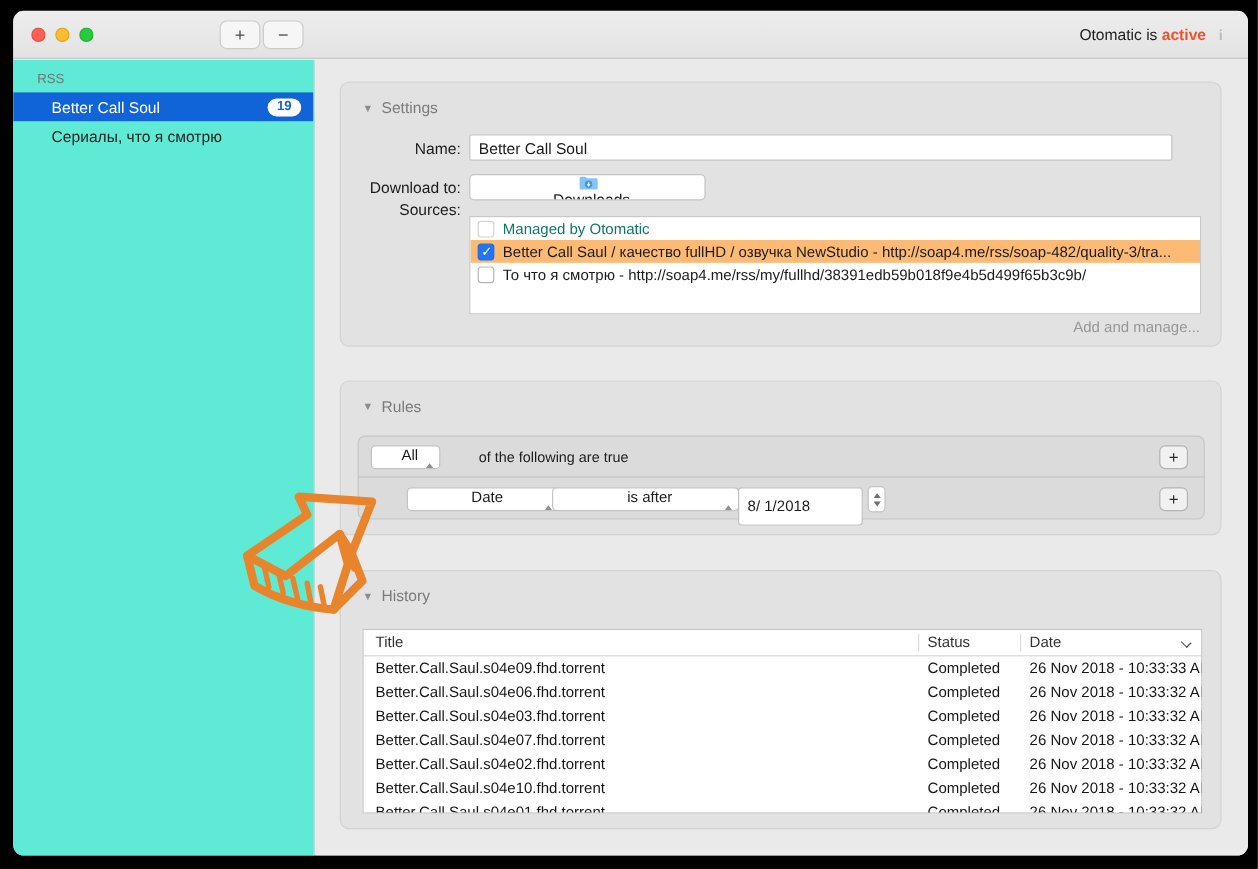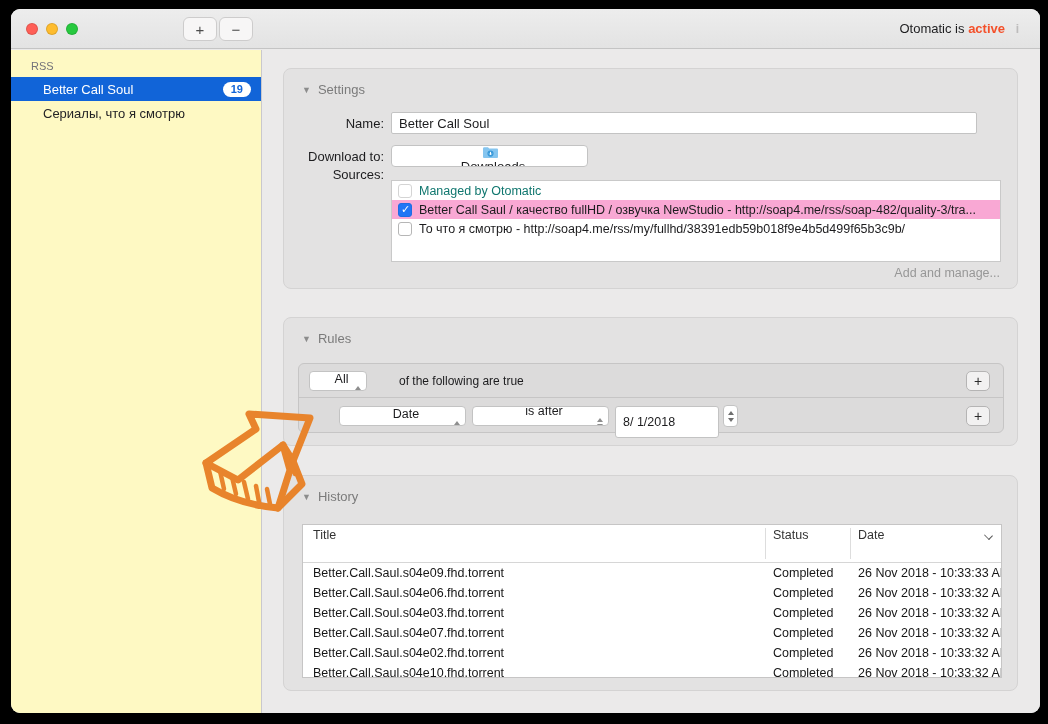--- a/index.html
+++ b/index.html
@@ -11,21 +11,21 @@
   .lights { position:absolute; left:15px; top:14px; display:flex; gap:8px; }
   .light { width:12px; height:12px; border-radius:50%; border:1px solid rgba(0,0,0,.12); }
   .light.red{background:#ff5f57}.light.yellow{background:#febc2e}.light.green{background:#27c93f}
   .tb-buttons { position:absolute; left:172px; top:8px; display:flex; gap:2px; }
   .tb-btn { width:34px; height:24px; background:#f7f6f6; border:1px solid #cdcccc; border-radius:6px; font-size:15px; color:#4c4c4c; display:flex; align-items:center; justify-content:center; }
   .status { position:absolute; right:35px; top:12px; font-size:13px; color:#1d1d1f; }
   .status b { color:#f4502a; }
   .info-i { position:absolute; right:21px; top:13px; font-size:12px; color:#bdbcbc; font-weight:700; }
 
   
-  .sidebar { position:absolute; left:0; top:41px; bottom:0; width:251px; background:#fef9c3; border-right:1px solid #c9c8cd; }
+  .sidebar { position:absolute; left:0; top:41px; bottom:0; width:251px; background:#5eead4; border-right:1px solid #c9c8cd; }
   .sb-header { margin:10px 0 5px 20px; font-size:11px; color:#73737a; }
   .sb-item { height:24px; display:flex; align-items:center; padding:0 10px 0 32px; font-size:13px; color:#232326; }
   .sb-item.selected { background:#1164d8; color:#fff; }
   .badge { margin-left:auto; background:#fff; color:#1164d8; font-size:11px; font-weight:700; border-radius:9px; padding:2px 8px; line-height:1; }
 
   
   .content { position:absolute; left:252px; top:41px; right:0; bottom:0; background:#ebeaea; }
   .panel { position:absolute; left:20px; width:735px; background:#e3e2e2; border:1px solid #d4d3d3; border-radius:8px; }
   #panel-settings{ top:18px; height:221px; }
   #panel-rules   { top:267px; height:129px; }
@@ -43,47 +43,47 @@
   .car { width:0; height:0; border-left:3px solid transparent; border-right:3px solid transparent; }
   .car.up { border-bottom:4px solid #fff; }
   .car.dn { border-top:4px solid #fff; }
   .gray-ud { margin-left:auto; padding:0 5px; display:flex; flex-direction:column; gap:2px; }
   .gray-ud .car.up{ border-bottom:4px solid #8e8e8e; }
   .gray-ud .car.dn{ border-top:4px solid #8e8e8e; }
   .folder-ic { margin-right:6px; flex:none; }
 
   .src-list { position:absolute; left:107px; top:111px; width:610px; height:82px; background:#fff; border:1px solid #c9c9c9; overflow:hidden; }
   .src-row { height:19px; display:flex; align-items:center; gap:7px; padding-left:6px; font-size:12.5px; color:#1c1c1e; white-space:nowrap; overflow:hidden; }
-  .src-row.alt { background:#f9a8d4; }
+  .src-row.alt { background:#fdba74; }
   .src-row .lbl { overflow:hidden; text-overflow:ellipsis; }
   .src-row.dim .lbl { color:#0f766e; }
   .cb { width:14px; height:14px; border:1px solid #b6b6b6; border-radius:3px; background:#fff; flex:none; position:relative; }
   .cb.disabled { border-color:#d4d4d4; }
   .cb.checked { background:#2175f5; border-color:#1e6ce4; }
   .cb.checked::after { content:"✓"; position:absolute; left:2px; top:-1px; color:#fff; font-size:11px; font-weight:700; }
   .add-manage { position:absolute; right:17px; top:197px; font-size:12.5px; color:#979797; }
 
   
   .rules-box { position:absolute; left:14px; top:45px; width:706px; height:70px; background:#dcdbdb; border:1px solid #c6c5c5; border-radius:6px; }
   .rule-row { position:absolute; left:0; right:0; height:34px; }
   .rule-row.first { top:0; border-bottom:1px solid #c6c5c5; }
   .rule-row.second { top:35px; }
   .popup.small { position:absolute; top:7px; height:20px; }
   #match-popup { left:10px; width:58px; }
   #field-popup { left:40px; width:127px; }
-  #op-popup { left:173px; width:137px;justify-content:center; }
+  #op-popup { left:161px; width:156px; }
   .match-suffix { position:absolute; left:80px; top:10px; font-size:12px; color:#1c1c1e;margin-left:20px; }
   #date-input { left:316px; top:7px; width:104px; height:32px; font-size:12.5px; border-radius:3px; }
   .stepper { position:absolute; left:424px; top:6px; width:15px; height:22px; background:#fff; border:1px solid #c3c3c3; border-radius:4px; display:flex; flex-direction:column; align-items:center; justify-content:center; gap:3px; }
   .stepper .car.up{ border-bottom:4px solid #6e6e6e; } .stepper .car.dn{ border-top:4px solid #6e6e6e; }
   .plus-btn { position:absolute; right:13px; top:7px; width:24px; height:20px; background:#f2f1f1; border:1px solid #b5b4b4; border-radius:5px; font-size:14px; color:#2c2c2c; display:flex; align-items:center; justify-content:center; line-height:1; }
 
   
   .table { position:absolute; left:18px; top:48px; width:700px; height:154px; background:#fff; border:1px solid #c6c5c5; overflow:hidden; }
-  .thead { position:relative; height:38px; border-bottom:1px solid #d6d6d6; font-size:12.5px; color:#333; }
+  .thead { position:relative; height:22px; border-bottom:1px solid #d6d6d6; font-size:12.5px; color:#333; }
   .th { position:absolute; top:3px; }
   .th-title{ left:10px; } .th-status{ left:470px; } .th-date{ left:555px; }
   .colsep { position:absolute; top:3px; bottom:3px; width:1px; background:#ddd; }
   .sep1{ left:462px; } .sep2{ left:547px; }
   .sort-chev { position:absolute; right:9px; top:7px; width:7px; height:7px; border-right:1.5px solid #555; border-bottom:1.5px solid #555; transform:rotate(45deg) scale(1,.8); }
   .trow { position:relative; height:20px; font-size:12.5px; color:#161616; }
   .td { position:absolute; top:3px; white-space:nowrap; }
   .td-title{ left:10px; width:445px; overflow:hidden; } .td-status{ left:470px; } .td-date{ left:555px; }
 
   

